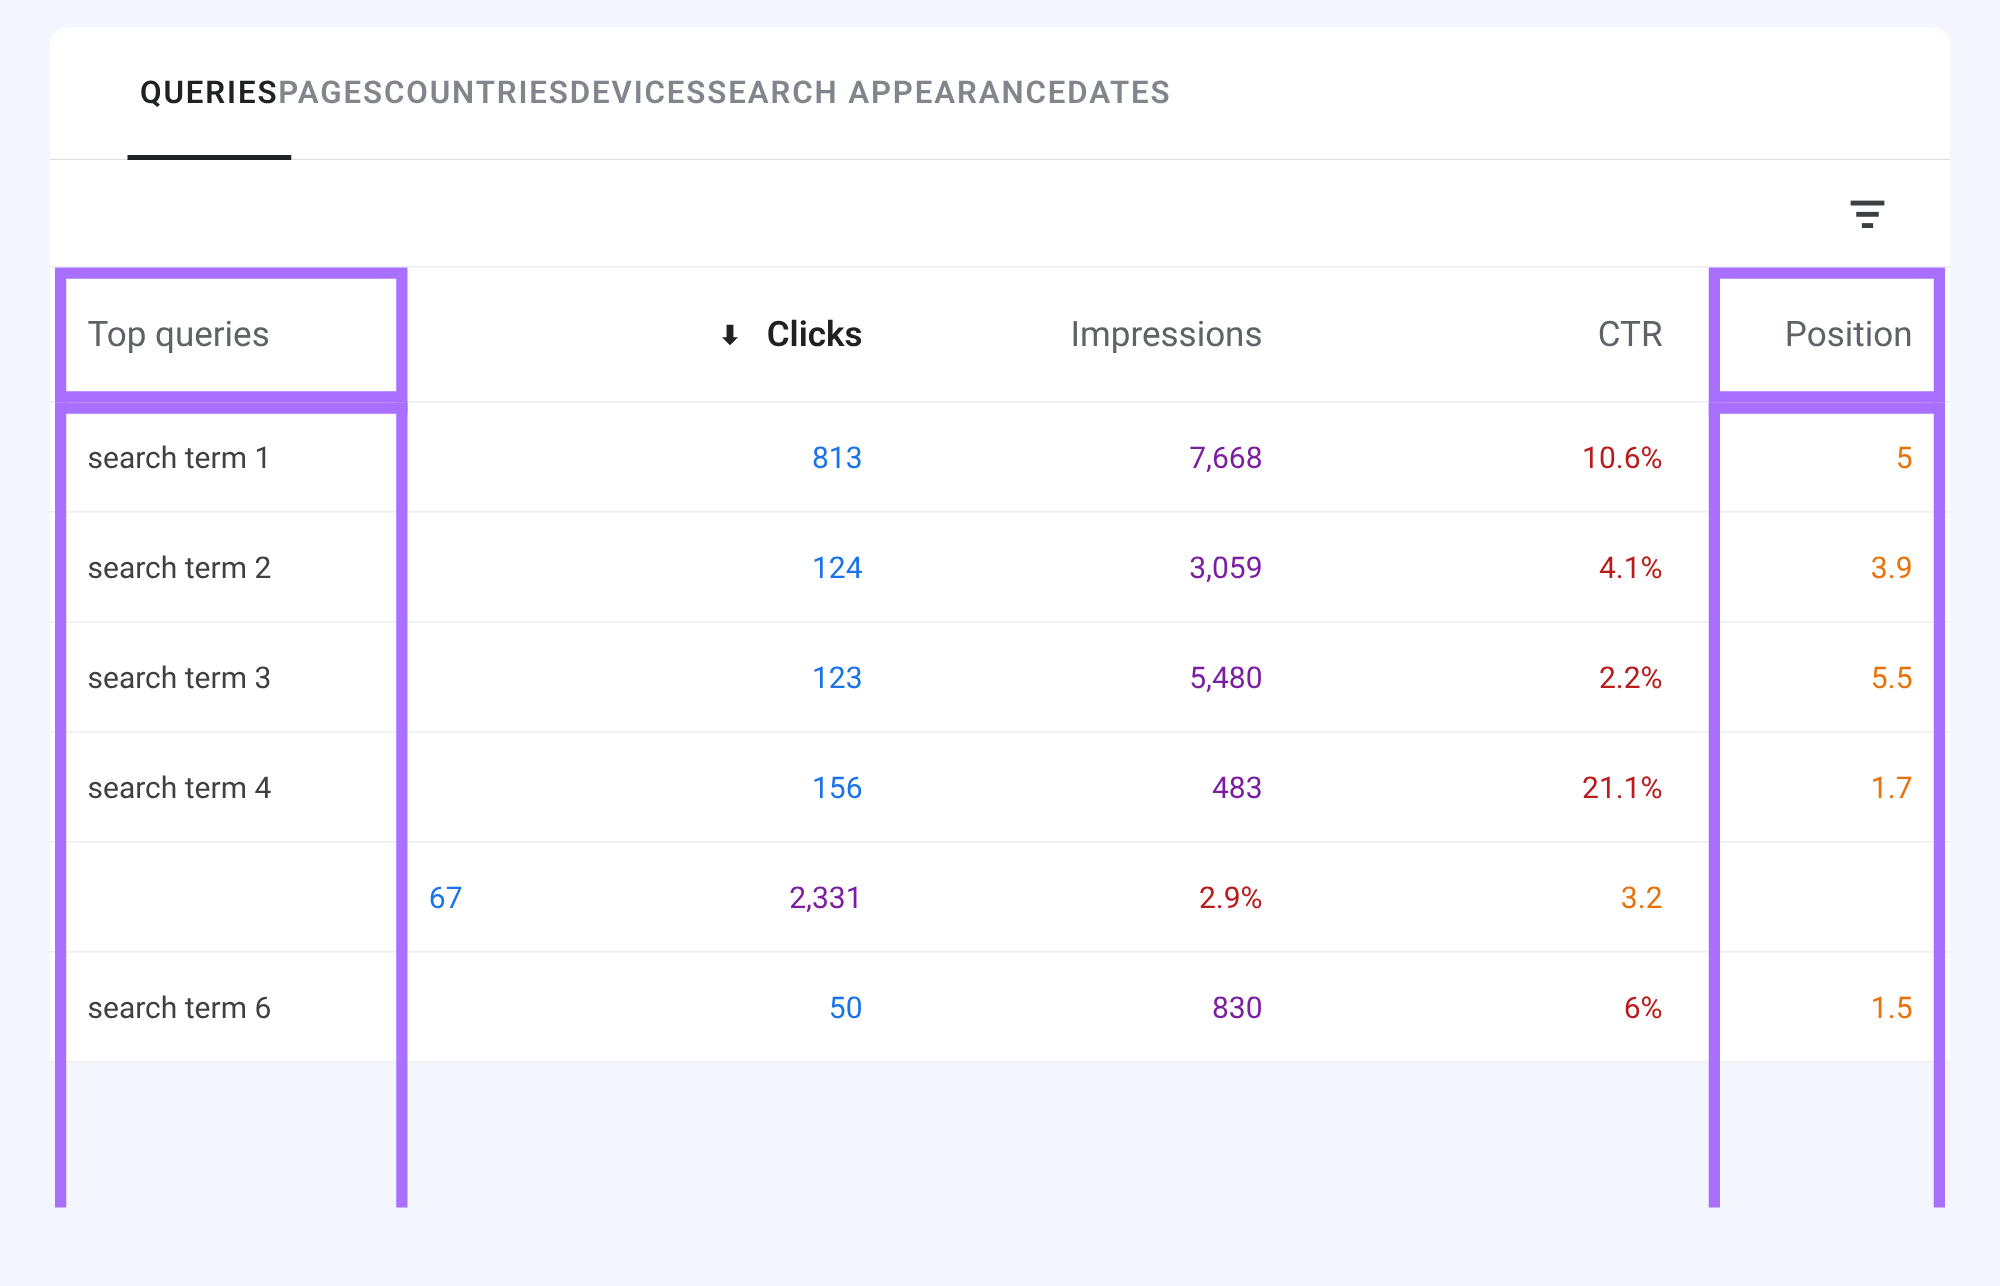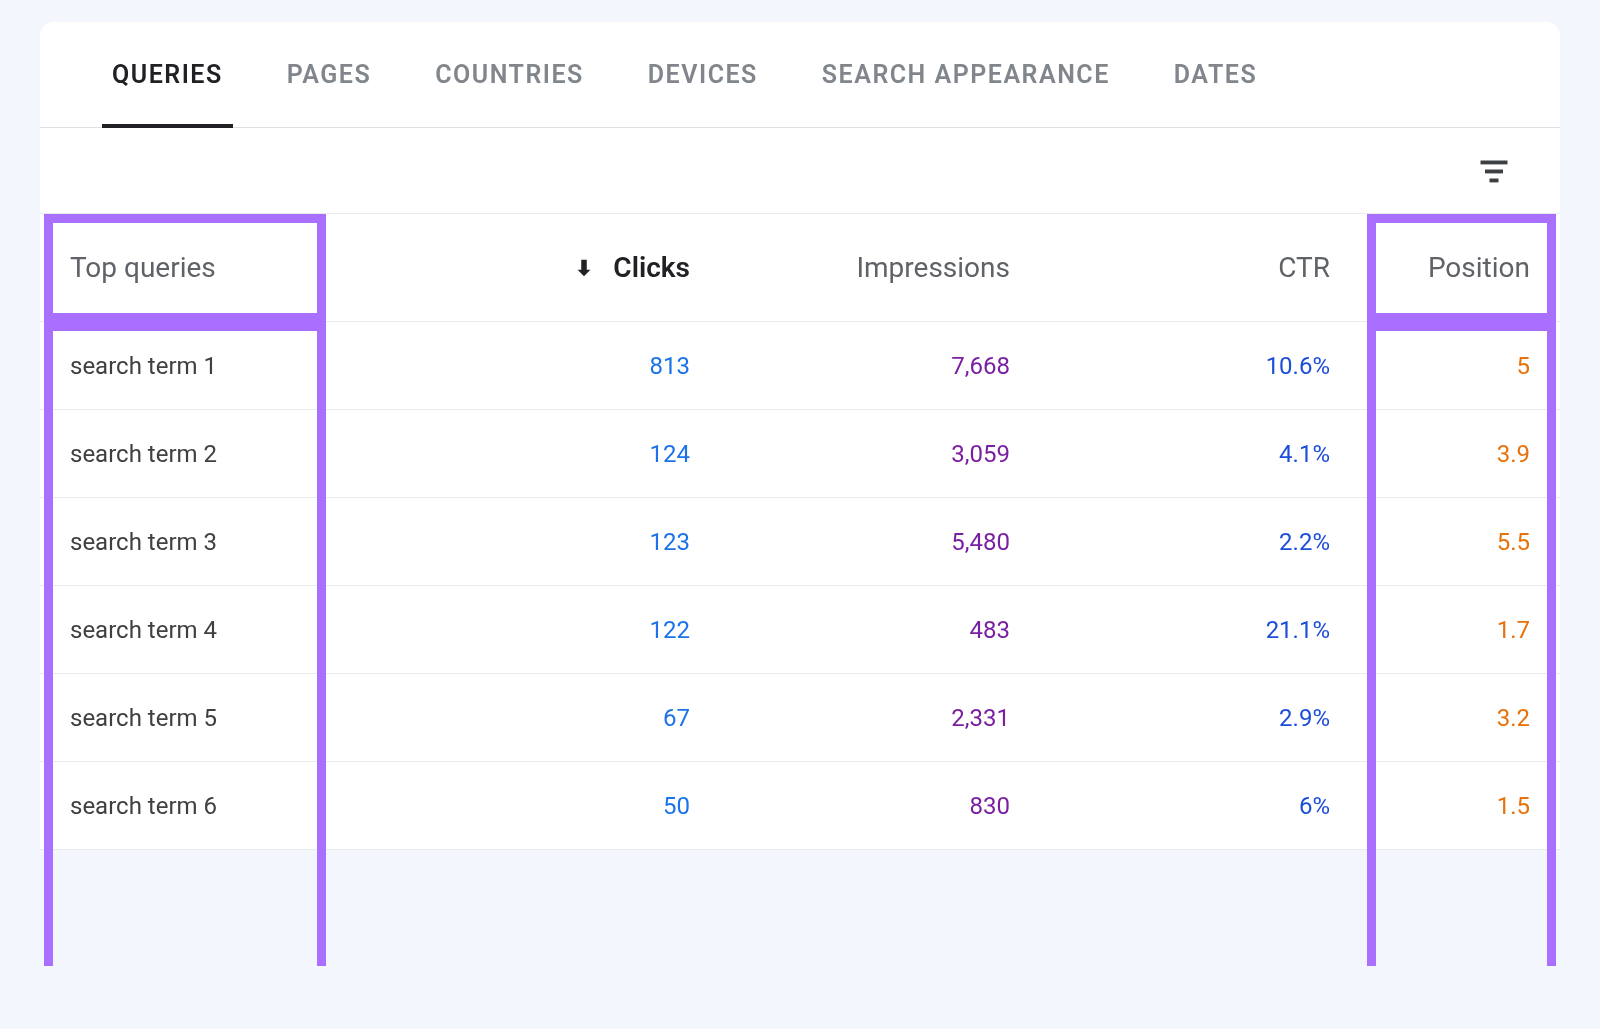--- a/index.html
+++ b/index.html
@@ -12,21 +12,20 @@
   }
   .card {
     background: #fff;
     border-radius: 14px 14px 0 0;
     margin: 22px 40px 0 40px;
     overflow: visible;
   }
   .tabs {
     display: flex;
     align-items: center;
-    gap: 64px;
     padding: 0 72px;
     height: 106px;
     border-bottom: 1px solid #e0e0e0;
   }
   .tab {
     font-size: 25px;
     font-weight: 600;
     letter-spacing: 1.5px;
     color: #80868b;
     cursor: pointer;
@@ -85,21 +84,21 @@
   }
   .th.right {
     text-align: right;
   }
   .td {
     font-size: 24px;
   }
   .td.query { color: #404040; }
   .td.clicks { color: #1a73e8; text-align: right; }
   .td.impressions { color: #7b1fa2; text-align: right; }
-  .td.ctr { color: #1d4ed8; text-align: right; }
+  .td.ctr { color: #b91c1c; text-align: right; }
   .td.position { color: #e8710a; text-align: right; }
 
   
   .highlight-box {
     position: absolute;
     border: 9px solid #a970ff;
     pointer-events: none;
     z-index: 10;
   }
   .table-wrap { position: relative; }
@@ -194,27 +193,26 @@
         </div>
         <div class="tbody-row">
           <div class="td query">search term 3</div>
           <div class="td clicks">123</div>
           <div class="td impressions">5,480</div>
           <div class="td ctr">2.2%</div>
           <div class="td position">5.5</div>
         </div>
         <div class="tbody-row">
           <div class="td query">search term 4</div>
-          <div class="td clicks">122</div>
+          <div class="td clicks">156</div>
           <div class="td impressions">483</div>
           <div class="td ctr">21.1%</div>
           <div class="td position">1.7</div>
         </div>
         <div class="tbody-row">
-          <div class="td query">search term 5</div>
           <div class="td clicks">67</div>
           <div class="td impressions">2,331</div>
           <div class="td ctr">2.9%</div>
           <div class="td position">3.2</div>
         </div>
         <div class="tbody-row">
           <div class="td query">search term 6</div>
           <div class="td clicks">50</div>
           <div class="td impressions">830</div>
           <div class="td ctr">6%</div>

